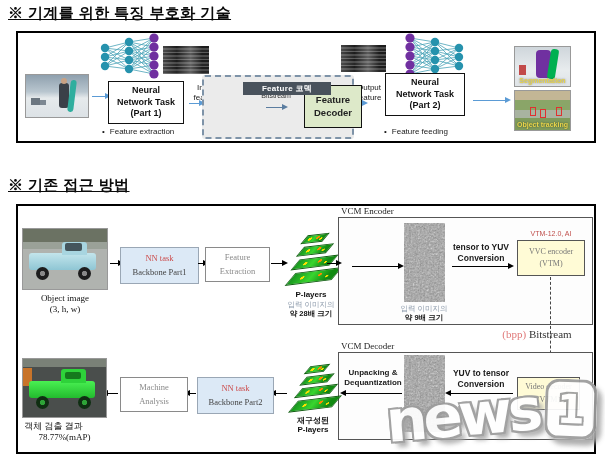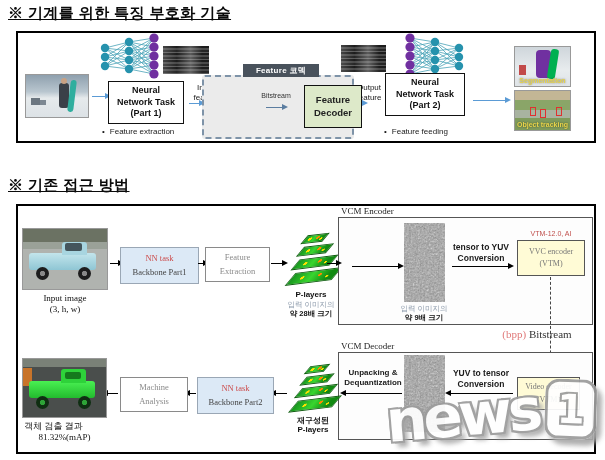--- a/index.html
+++ b/index.html
@@ -189,21 +189,21 @@
     <span>Neural Network Task (Part 1)</span>
   </div>
   <div class="bullet-row" style="left:102px;top:127px">
     <span class="b">•</span><span>Feature extraction</span>
   </div>
 
   <div class="slabel" style="left:188px;top:83px;width:36px">Input feature</div>
   <div class="ar blue r" style="left:189px;top:103px;width:10px"></div>
 
   <div class="codec" style="left:202px;top:75px;width:148px;height:60px"></div>
-  <div class="codec-hdr" style="left:243px;top:64px;width:76px;height:13px">Feature 코덱</div>
+  <div class="codec-hdr" style="left:243px;top:82px;width:88px;height:13px">Feature 코덱</div>
   <div class="box greenbox" style="left:304px;top:85px;width:56px;height:41px;z-index:2">
     <span>Feature Decoder</span>
   </div>
   <div class="klabel" style="left:250px;top:92px;width:52px;font-size:7px;color:#333;z-index:2">Bitstream</div>
   <div class="ar steel r" style="left:266px;top:107px;width:16px;z-index:2"></div>
 
   <div class="fmap" style="left:341px;top:45px;width:45px;height:27px"></div>
 
   <svg class="abs" style="left:400px;top:33px" width="68" height="47" viewBox="0 0 68 47">
     <g stroke="#4aa3b8" stroke-width="0.8">
@@ -286,21 +286,21 @@
   <div class="title" style="left:8px;top:176px">※ 기존 접근 방법</div>
   <div class="frame" style="left:16px;top:204px;width:576px;height:246px"></div>
 
   <div class="photo" id="ph-truckin" style="left:22px;top:228px;width:86px;height:62px">
     <div class="body"></div>
       <div class="cab"></div>
       <div class="win"></div>
       <div class="w1"></div>
       <div class="w2"></div>
   </div>
-  <div class="klabel serif" style="left:22px;top:293px;width:86px;font-size:9px;color:#111">Input image</div>
+  <div class="klabel serif" style="left:22px;top:293px;width:86px;font-size:9px;color:#111">Object image</div>
   <div class="klabel serif" style="left:22px;top:304px;width:86px;font-size:9px;color:#111">(3, h, w)</div>
 
   <div class="ar r" style="left:110px;top:263px;width:8px"></div>
 
   <div class="box bluebox" style="left:120px;top:247px;width:77px;height:35px">
     <span class="red">NN task</span>
     <span>Backbone Part1</span>
   </div>
 
   <div class="ar r" style="left:198px;top:263px;width:5px"></div>
@@ -393,20 +393,20 @@
 
   <div class="photo" id="ph-result" style="left:22px;top:358px;width:85px;height:60px">
     <div class="orange"></div>
       <div class="body"></div>
       <div class="cab"></div>
       <div class="win"></div>
       <div class="w1"></div>
       <div class="w2"></div>
   </div>
   <div class="klabel serif" style="left:6px;top:421px;width:95px;font-size:9px;color:#111">객체 검출 결과</div>
-  <div class="klabel serif" style="left:17px;top:432px;width:95px;font-size:9px;color:#111">81.32%(mAP)</div>
+  <div class="klabel serif" style="left:17px;top:432px;width:95px;font-size:9px;color:#111">78.77%(mAP)</div>
 
   <div class="wm">
     <span class="wm-text">news</span>
     <span class="wm-one">1</span>
   </div>
 
 </div>
 
 </body></html>

